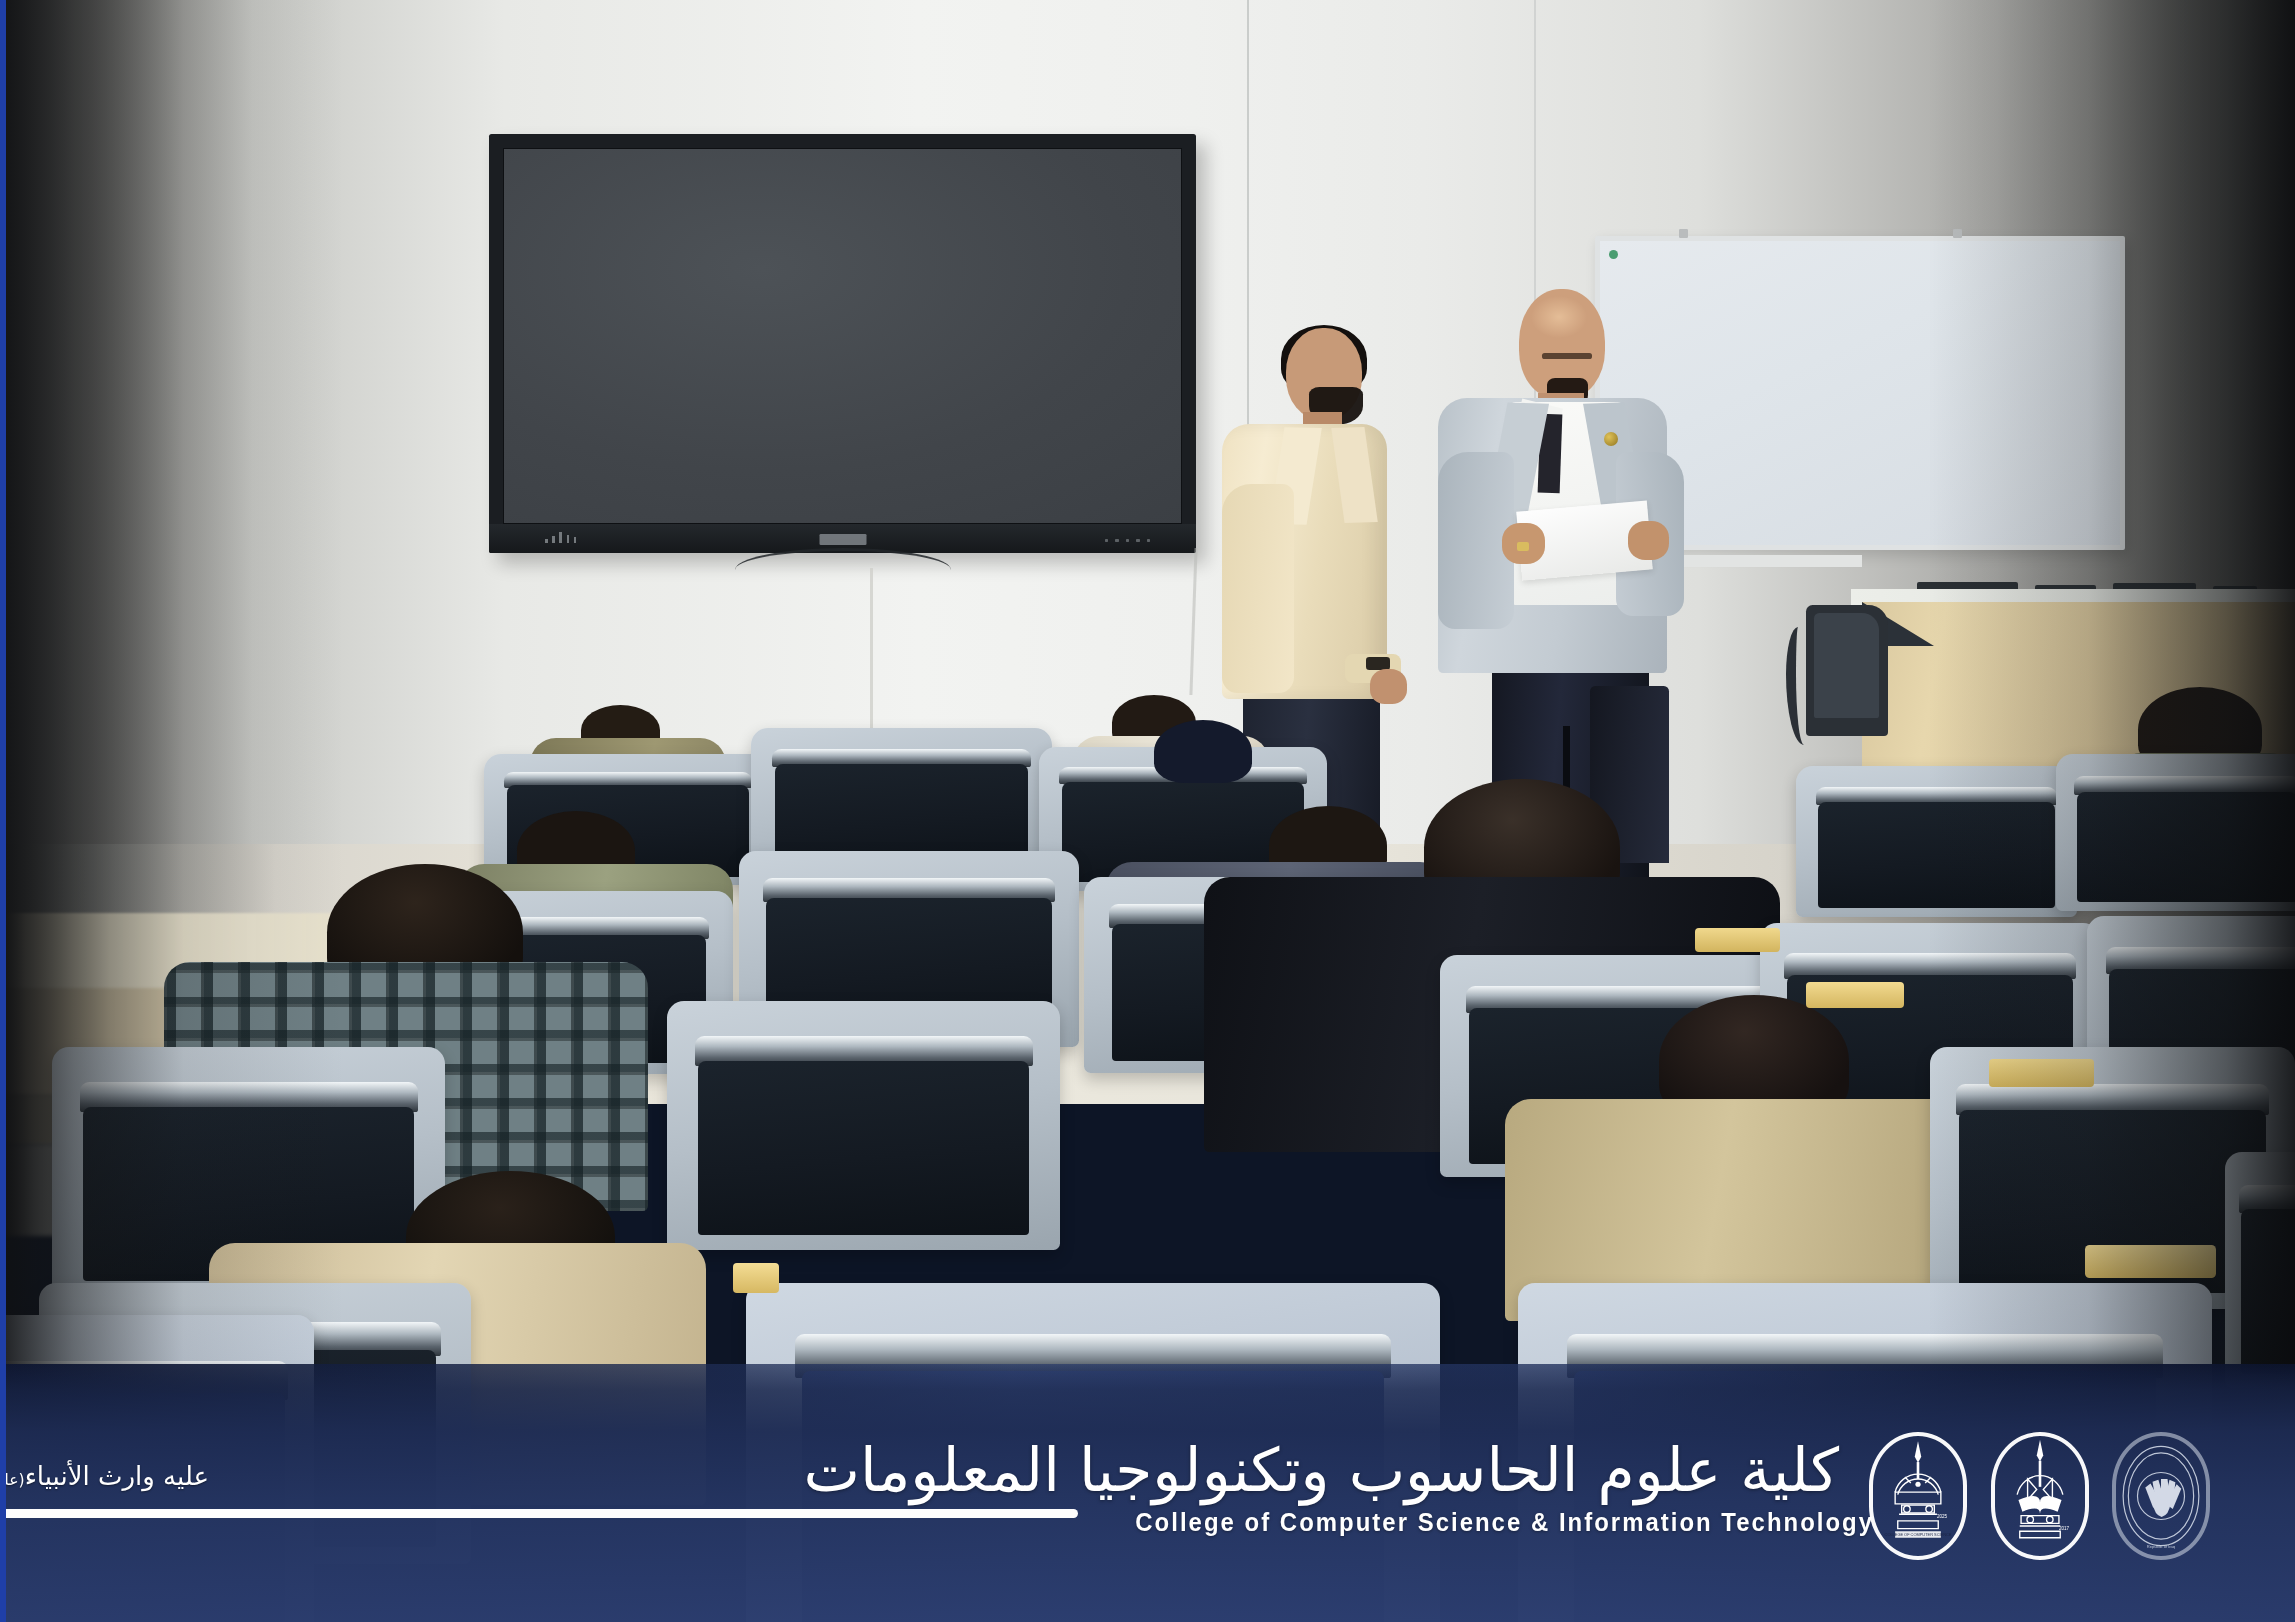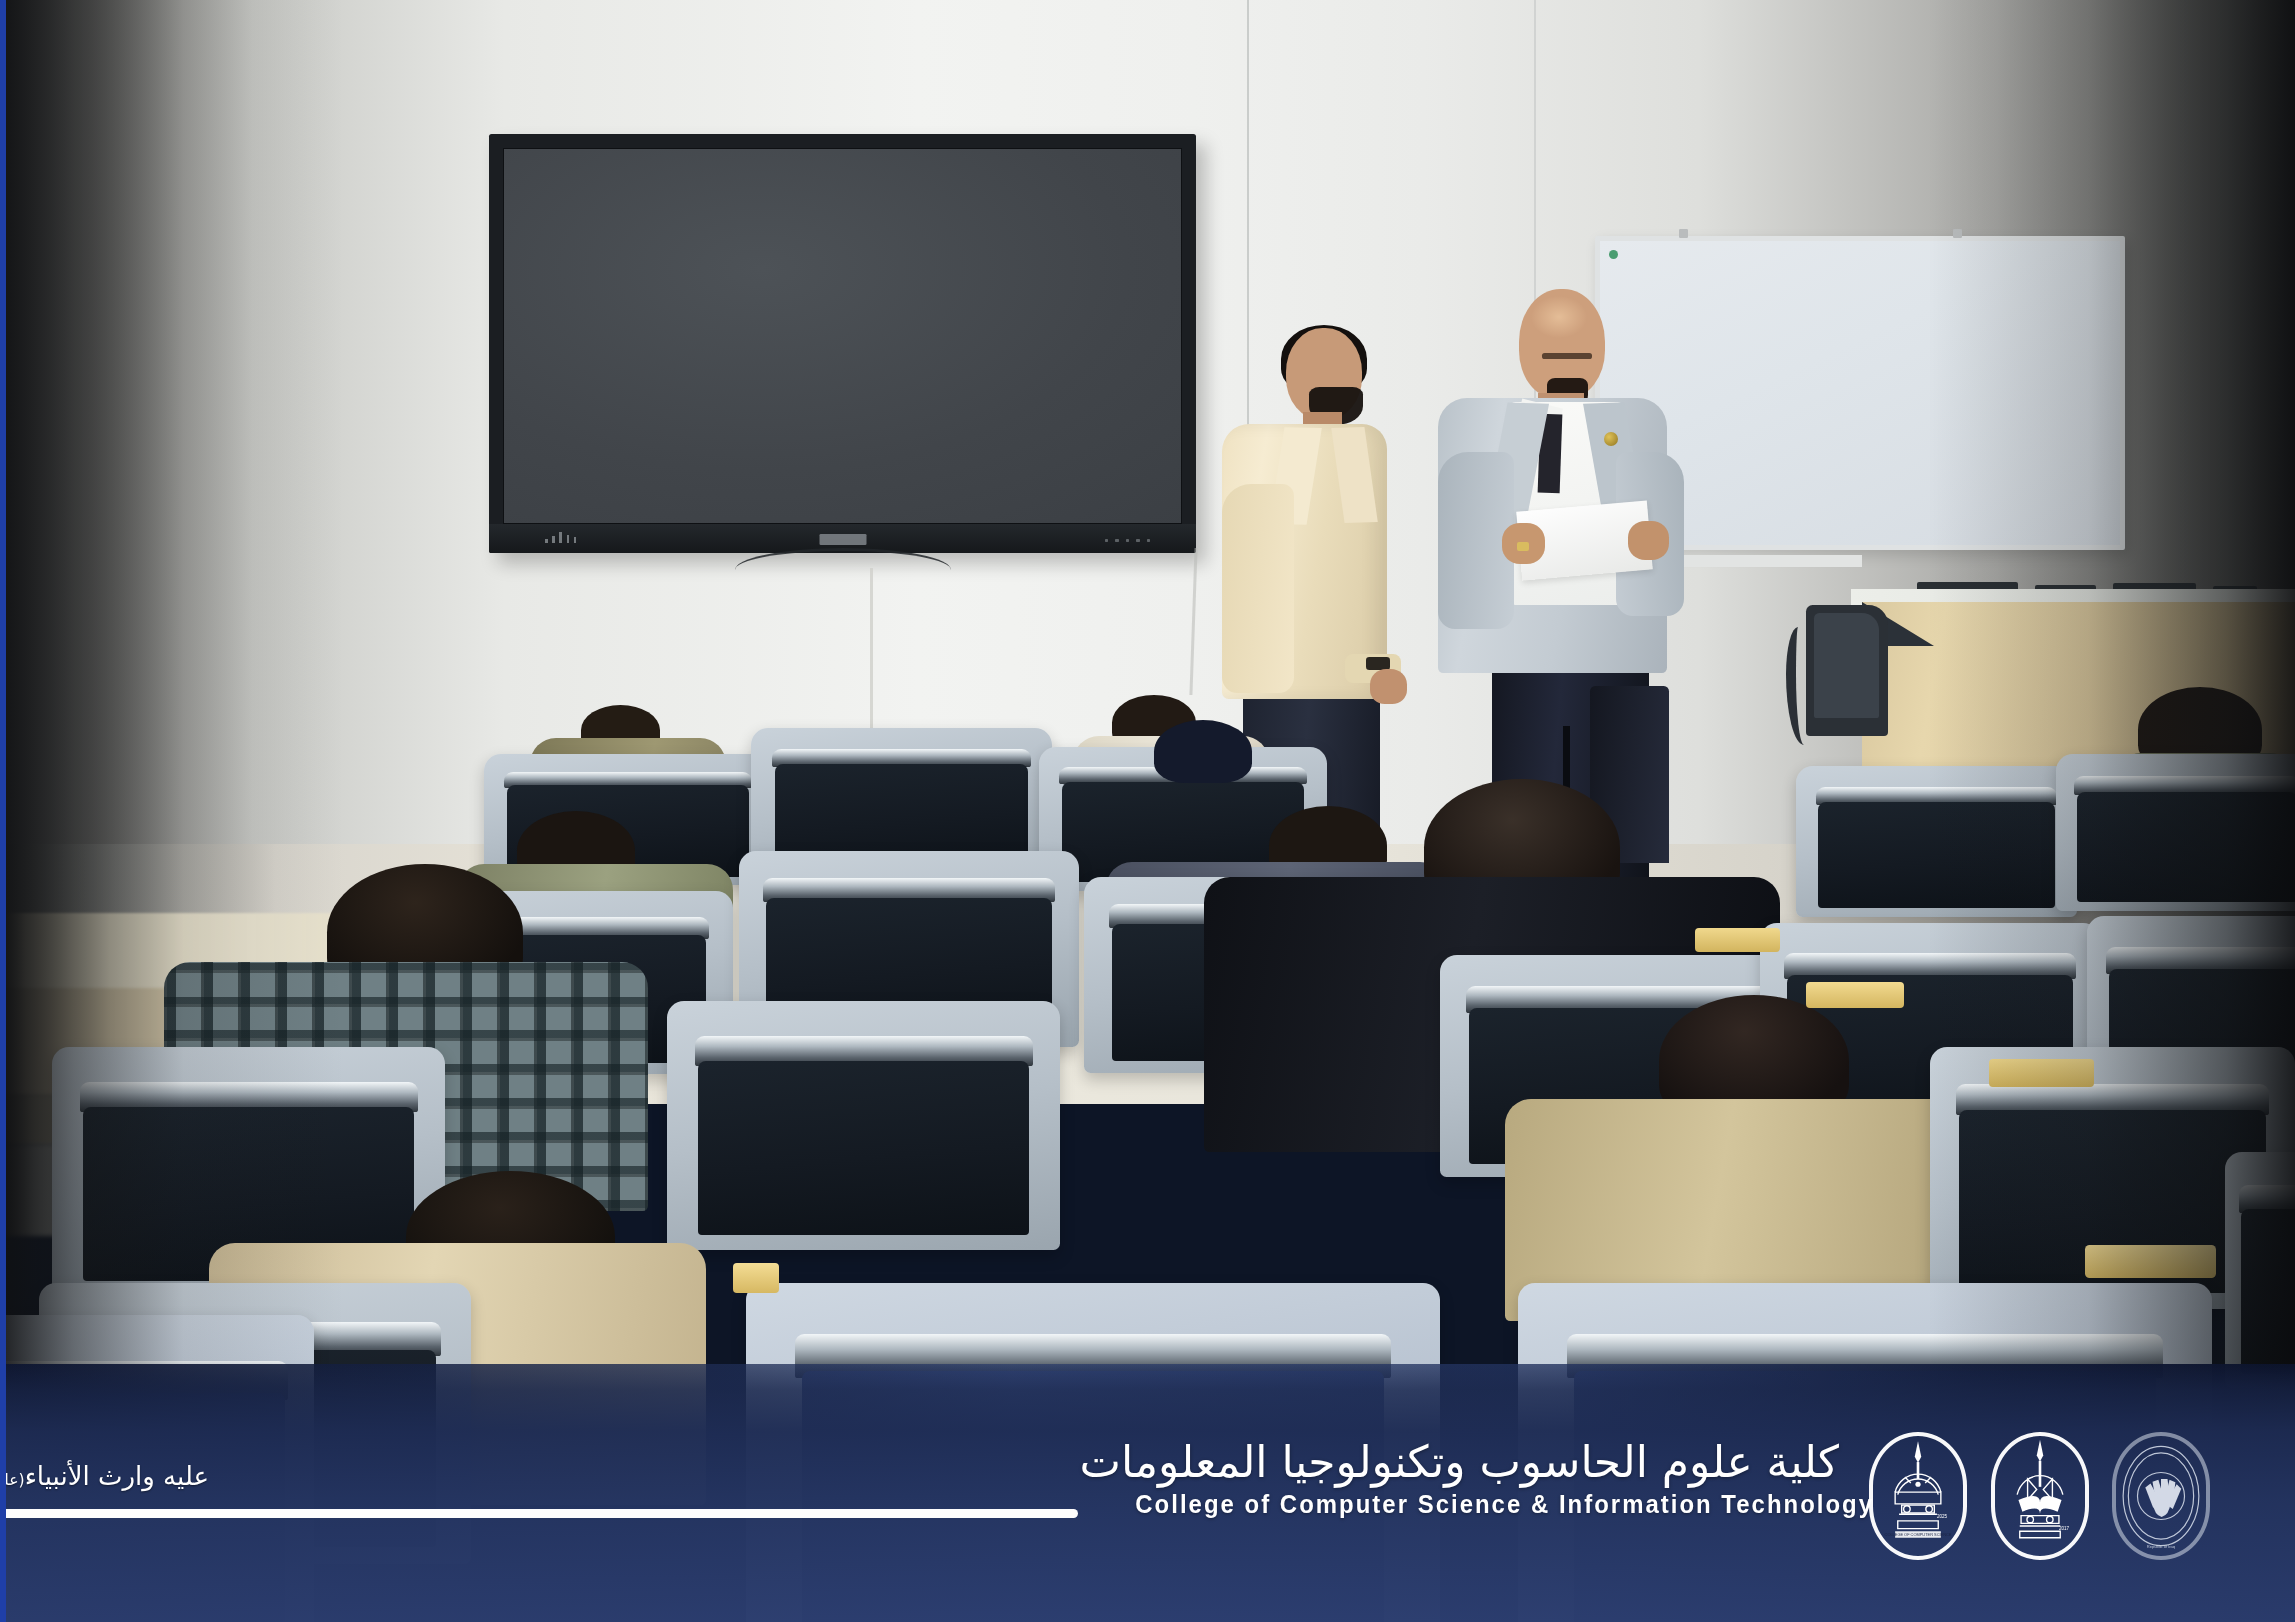--- a/index.html
+++ b/index.html
@@ -262,21 +262,21 @@
      background:#fdfdfd; border-radius:0 5.2px 5.2px 0; }
   .uni-ar {
      position:absolute; right:2086px; top:97px; white-space:nowrap;
      color:#fff; font-size:26px; font-weight:400; direction:rtl;
      font-family:"DejaVu Sans", sans-serif; text-shadow:0 0.7px 2px rgba(0,0,0,.45);
   }
   .uni-ar .ss { font-size:15.7px; }
 
   .col-block { position:absolute; left:1106px; top:73px; width:733px; text-align:center; }
   .col-ar {
-     color:#ffffff; font-size:44px; line-height:1.12; direction:rtl; white-space:nowrap;
+     color:#ffffff; font-size:60px; line-height:1.12; direction:rtl; white-space:nowrap;
      font-family:"DejaVu Sans", sans-serif; font-weight:400;
      text-shadow:0 1.3px 3.9px rgba(0,0,0,.40);
   }
   .col-en {
      margin-top:2.6px; color:#ffffff; font-size:26px; font-weight:700;
      letter-spacing:2.2px; white-space:nowrap;
      font-family:"Liberation Sans", sans-serif;
      transform:scaleX(.92); transform-origin:center;
      text-shadow:0 1.3px 3.3px rgba(0,0,0,.40);
   }

